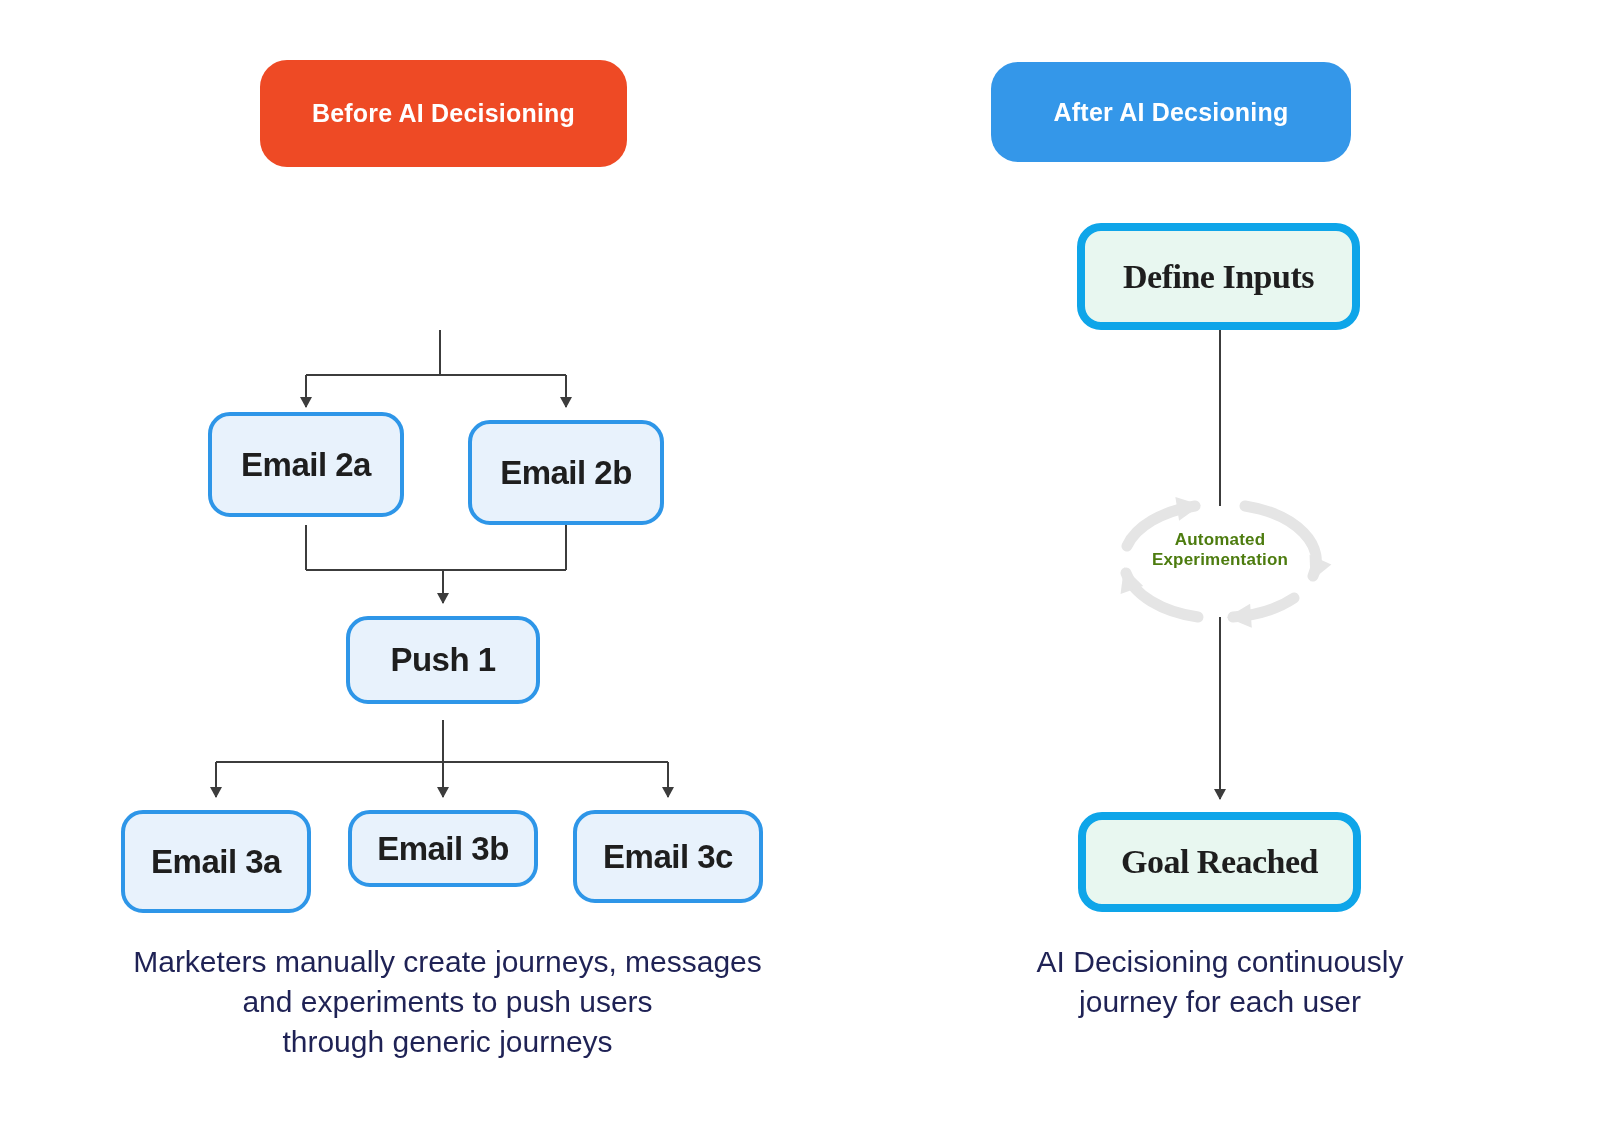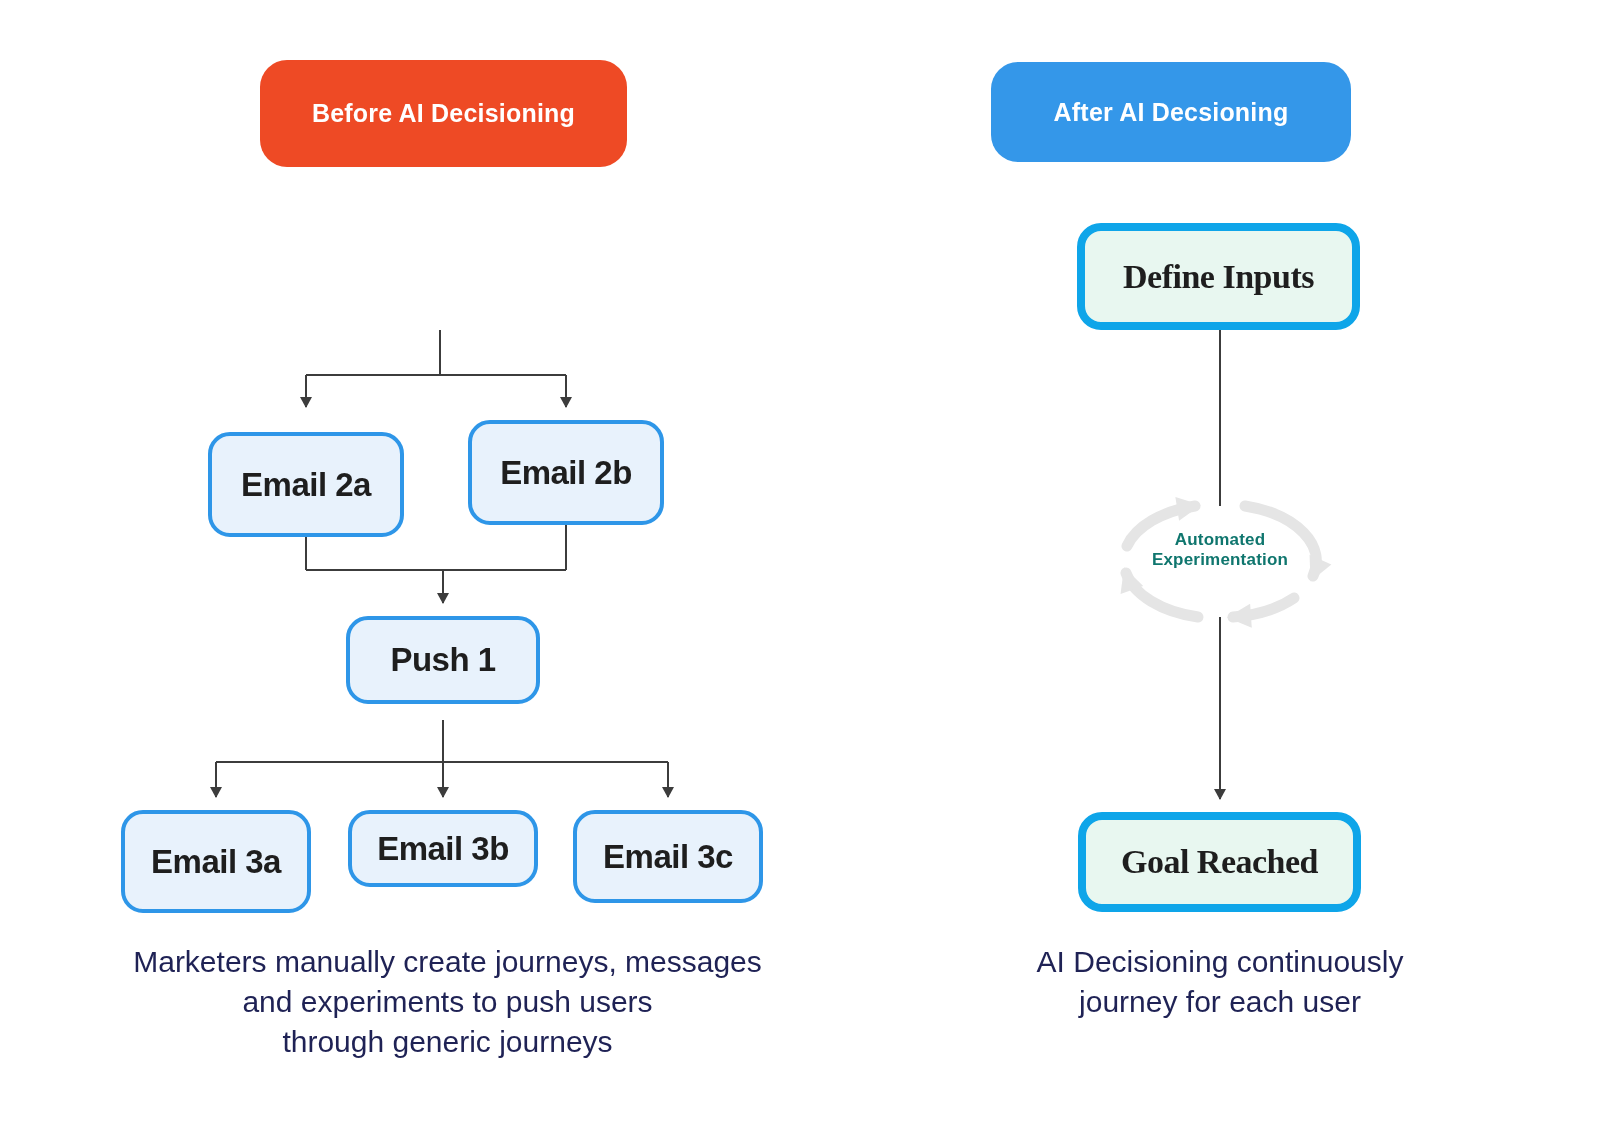--- a/index.html
+++ b/index.html
@@ -19,39 +19,39 @@
   .pill.after  { left:991px; top:62px; width:360px; height:100px; background:#3497E9; }
 
   .node {
     position:absolute; display:flex; align-items:center; justify-content:center;
     font-weight:bold; color:#1E1E1E; letter-spacing:-0.5px; box-sizing:border-box;
   }
   .node.blue  { background:#E8F2FC; border:4px solid #2E96E8; border-radius:22px; font-size:33px; }
   .node.green { background:#E8F7F0; border:8px solid #0ea5e9; border-radius:24px; font-size:34px;font-family:Liberation Serif, serif; }
 
   .n-email1  { left:342px; top:230px; width:196px; height:100px; }
-  .n-email2a { left:208px; top:432px; width:196px; height:105px; }
+  .n-email2a { left:208px; top:412px; width:196px; height:105px; }
   .n-email2b { left:468px; top:420px; width:196px; height:105px; }
   .n-push1   { left:346px; top:616px; width:194px; height:88px; }
   .n-email3a { left:121px; top:810px; width:190px; height:103px; }
   .n-email3b { left:348px; top:810px; width:190px; height:77px; }
   .n-email3c { left:573px; top:810px; width:190px; height:93px; }
   .n-define  { left:1077px; top:223px; width:283px; height:107px; }
   .n-goal    { left:1078px; top:812px; width:283px; height:100px; }
 
   .caption {
     position:absolute; text-align:center; font-size:30px; line-height:40px;
     color:#1F2255; font-weight:500;
   }
   .caption.before-cap { left:85px;  top:942px; width:725px; }
   .caption.after-cap  { left:895px; top:942px; width:650px; }
 
   .loop-label {
     position:absolute; left:1120px; top:530px; width:200px; text-align:center;
-    color:#0f766e; font-weight:bold; font-size:17px; line-height:20px; letter-spacing:0.2px;
+    color:#4d7c0f; font-weight:bold; font-size:17px; line-height:20px; letter-spacing:0.2px;
   }
 </style>
 </head>
 <body>
 
 <div class="canvas">
 
   <svg class="connectors" width="1600" height="1144" viewBox="0 0 1600 1144">
     <defs>
       <marker id="arrow-dark" markerUnits="userSpaceOnUse" markerWidth="14" markerHeight="14" refX="10" refY="6" orient="auto">

